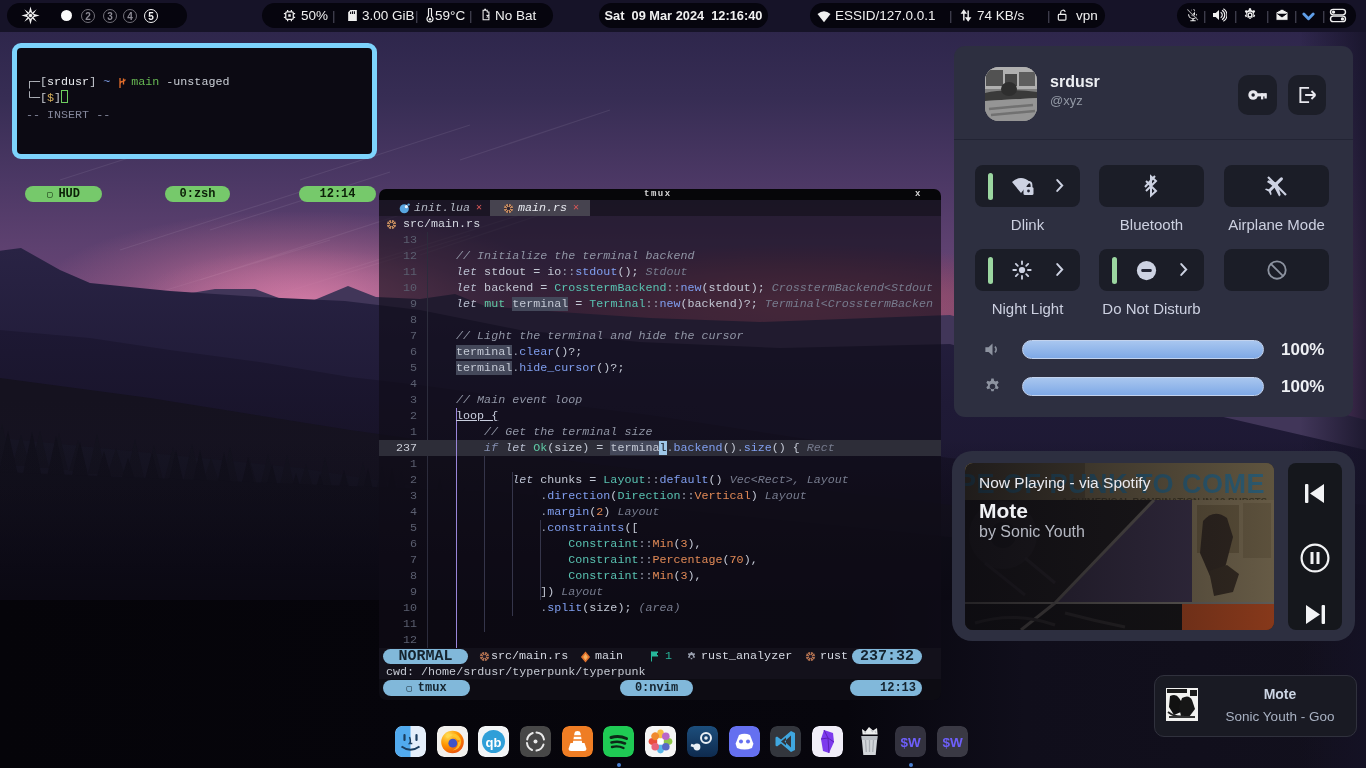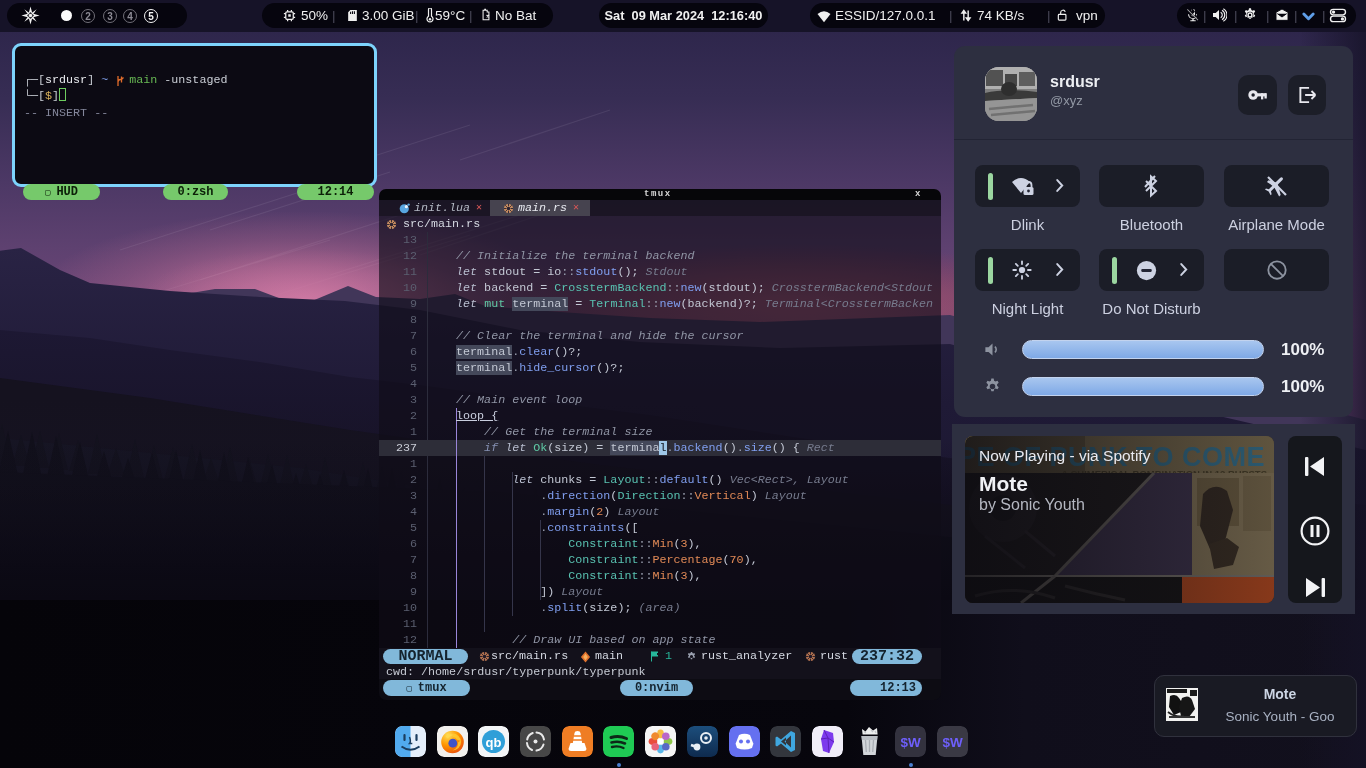--- a/index.html
+++ b/index.html
@@ -11,22 +11,22 @@
   #topbar { position:absolute; top:0; left:0; width:1366px; height:32px; background:#161328; }
   .pill { position:absolute; top:3px; height:25px; background:#06050e; border-radius:13px;
     color:#f0f0f0; font-size:13.5px; white-space:nowrap; }
   .pill span { position:absolute; top:0; height:25px; line-height:25px; }
   .pill svg { position:absolute; }
   .sep { color:#4a4a5a; }
   .wsn { position:absolute; top:5.5px; width:14px; height:14px; border-radius:50%; border:1.4px solid #727079; color:#8d8b95;
     font-size:10px; font-weight:bold; text-align:center; line-height:14px; }
   .wsn.on { border-color:#f5f5f5; color:#f5f5f5; }
   
-  #term { position:absolute; left:12px; top:43px; width:365px; height:144px;
-    background:#0c0a13; border-radius:9px; border:3px solid #7dd3fc;
+  #term { position:absolute; left:12px; top:43px; width:365px; height:116px;
+    background:#0c0a13; border-radius:9px; border:5px solid #7dd3fc;
     font-family:"Liberation Mono", monospace; font-size:11.7px; }
   .tpill { position:absolute; height:16px; background:#76c96b; border-radius:8px;
     color:#0c2008; font-weight:bold; font-size:12px; display:flex; align-items:center; justify-content:center;
     font-family:"Liberation Mono", monospace; }
   
   #editor { position:absolute; left:379px; top:189px; width:562px; height:511px;
     border-radius:7px; overflow:hidden; font-family:"Liberation Mono", monospace; }
   
   #edmain { position:absolute; left:0; top:11px; width:562px; height:448px; background:rgba(16,12,23,0.64); }
   .row { position:absolute; left:0; width:562px; height:16px; line-height:16px; font-size:11.7px; white-space:pre; color:#c3c8d4; }
@@ -42,22 +42,22 @@
   .pu { color:#9aa0b0; }
   .hl { background:#44485a; }
   .sl-pill { position:absolute; top:1px; height:15px; background:#81b8da; border-radius:8px; color:#14232e;
     font-weight:bold; display:flex; align-items:center; justify-content:center; font-size:15px; }
   .tx-pill { position:absolute; top:1px; height:16px; background:#81b8da; border-radius:8px; color:#14232e;
     font-weight:bold; display:flex; align-items:center; justify-content:center; font-size:12px; }
   .ig { position:absolute; width:1px; background:#35354a; }
   
   #qs { position:absolute; left:954px; top:46px; width:399px; height:371px;
     background:#2d2f40; border-radius:11px; }
-  #music { position:absolute; left:952px; top:424px; width:403px; height:190px;
-    background:#2d2f40; border-radius:0; }
+  #music { position:absolute; left:952px; top:451px; width:403px; height:190px;
+    background:#2d2f40; border-radius:20px; }
   #notif { position:absolute; left:1154px; top:675px; width:203px; height:62px;
     background:#191a23; border:1px solid #30313d; border-radius:10px; }
   .qbtn { position:absolute; width:105px; height:42px; background:#1b1d27; border-radius:8px; }
   .gbar { position:absolute; left:13px; top:8px; width:5px; height:27px; border-radius:3px; background:#9bd6a0; }
   .qlabel { position:absolute; width:105px; text-align:center; font-size:15px; color:#ccd0e0; }
   .slider { position:absolute; width:242px; height:19px; border-radius:10px;
     background:linear-gradient(180deg,#a8c6ef,#7fa9e6); border:1.5px solid #c3d3ee; }
   
   #dock { position:absolute; left:0; top:726px; width:1366px; height:42px; }
   .dicon { position:absolute; top:0; width:31px; height:31px; border-radius:7px; }
@@ -294,40 +294,40 @@
         <div class="ig" style="left:77px;top:176px;height:240px;background:#9a86d8;"></div>
         <div class="ig" style="left:105px;top:224px;height:176px;"></div>
         <div class="ig" style="left:133px;top:240px;height:144px;"></div>
         <div class="ig" style="left:161px;top:288px;height:80px;"></div>
         <div class="row" style="top:0"><span class="ln">13</span></div>
         <div class="row" style="top:16px"><span class="ln">12</span><span class="code">    <span class="cm">// Initialize the terminal backend</span></span></div>
         <div class="row" style="top:32px"><span class="ln">11</span><span class="code">    <span class="kw">let</span> stdout = io<span class="pu">::</span><span class="me">stdout</span>(); <span class="in">Stdout</span></span></div>
         <div class="row" style="top:48px"><span class="ln">10</span><span class="code">    <span class="kw">let</span> backend = <span class="ty">CrosstermBackend</span><span class="pu">::</span><span class="me">new</span>(stdout); <span class="in">CrosstermBackend&lt;Stdout</span></span></div>
         <div class="row" style="top:64px"><span class="ln">9</span><span class="code">    <span class="kw">let</span> <span class="mu">mut</span> <span class="hl">terminal</span> = <span class="ty">Terminal</span><span class="pu">::</span><span class="me">new</span>(backend)?; <span class="in">Terminal&lt;CrosstermBacken</span></span></div>
         <div class="row" style="top:80px"><span class="ln">8</span></div>
-        <div class="row" style="top:96px"><span class="ln">7</span><span class="code">    <span class="cm">// Clear the terminal and hide the cursor</span></span></div>
+        <div class="row" style="top:96px"><span class="ln">7</span><span class="code">    <span class="cm">// Light the terminal and hide the cursor</span></span></div>
         <div class="row" style="top:112px"><span class="ln">6</span><span class="code">    <span class="hl">terminal</span><span class="pu">.</span><span class="me">clear</span>()?;</span></div>
         <div class="row" style="top:128px"><span class="ln">5</span><span class="code">    <span class="hl">terminal</span><span class="pu">.</span><span class="me">hide_cursor</span>()?;</span></div>
         <div class="row" style="top:144px"><span class="ln">4</span></div>
         <div class="row" style="top:160px"><span class="ln">3</span><span class="code">    <span class="cm">// Main event loop</span></span></div>
         <div class="row" style="top:176px"><span class="ln">2</span><span class="code">    <span style="color:#c9cede;text-decoration:underline;">loop {</span></span></div>
         <div class="row" style="top:192px"><span class="ln">1</span><span class="code">        <span class="cm">// Get the terminal size</span></span></div>
         <div class="row" style="top:208px"><span class="ln" style="color:#c9ccd6;">237</span><span class="code">        <span class="kw" style="color:#8691b3;">if</span> <span class="kw">let</span> <span class="mu">Ok</span>(size) = <span class="hl">termina<span style="background:#9fc7e8;color:#10141c;">l</span></span><span class="pu">.</span><span class="me">backend</span>()<span class="pu">.</span><span class="me">size</span>() { <span class="in">Rect</span></span></div>
         <div class="row" style="top:224px"><span class="ln">1</span></div>
         <div class="row" style="top:240px"><span class="ln">2</span><span class="code">            <span class="kw">let</span> chunks = <span class="ty">Layout</span><span class="pu">::</span><span class="me">default</span>() <span class="in">Vec&lt;Rect&gt;, Layout</span></span></div>
         <div class="row" style="top:256px"><span class="ln">3</span><span class="code">                <span class="pu">.</span><span class="me">direction</span>(<span class="ty">Direction</span><span class="pu">::</span><span class="or">Vertical</span>) <span class="in">Layout</span></span></div>
         <div class="row" style="top:272px"><span class="ln">4</span><span class="code">                <span class="pu">.</span><span class="me">margin</span>(<span class="or">2</span>) <span class="in">Layout</span></span></div>
         <div class="row" style="top:288px"><span class="ln">5</span><span class="code">                <span class="pu">.</span><span class="me">constraints</span>([</span></div>
         <div class="row" style="top:304px"><span class="ln">6</span><span class="code">                    <span class="ty">Constraint</span><span class="pu">::</span><span class="or">Min</span>(<span class="or">3</span>),</span></div>
         <div class="row" style="top:320px"><span class="ln">7</span><span class="code">                    <span class="ty">Constraint</span><span class="pu">::</span><span class="or">Percentage</span>(<span class="or">70</span>),</span></div>
         <div class="row" style="top:336px"><span class="ln">8</span><span class="code">                    <span class="ty">Constraint</span><span class="pu">::</span><span class="or">Min</span>(<span class="or">3</span>),</span></div>
         <div class="row" style="top:352px"><span class="ln">9</span><span class="code">                ]) <span class="in">Layout</span></span></div>
         <div class="row" style="top:368px"><span class="ln">10</span><span class="code">                <span class="pu">.</span><span class="me">split</span>(size); <span class="in">(area)</span></span></div>
         <div class="row" style="top:384px"><span class="ln">11</span></div>
-        <div class="row" style="top:400px"><span class="ln">12</span><span class="code">            <span class="cm">// Draw UI based on app state</span></span></div>
+        <div class="row" style="top:400px"><span class="ln">12</span></div>
       </div>
     </div>
 
     <div style="position:absolute;left:0;top:459px;width:562px;height:31px;background:#13111b;font-family:'Liberation Mono',monospace;">
       <div class="sl-pill" style="left:4px;width:85px;">NORMAL</div>
       <svg style="position:absolute;left:100px;top:3px;" width="11" height="11" viewBox="0 0 24 24">
           <circle cx="12" cy="12" r="10" fill="#b0704e"></circle>
           <circle cx="12" cy="12" r="4" fill="#201a28"></circle>
           <path d="M12 2 v5 M12 17 v5 M2 12 h5 M17 12 h5 M5 5 l3.5 3.5 M19 5 l-3.5 3.5 M5 19 l3.5 -3.5 M19 19 l-3.5 -3.5" stroke="#201a28" stroke-width="2"></path>
         </svg>

